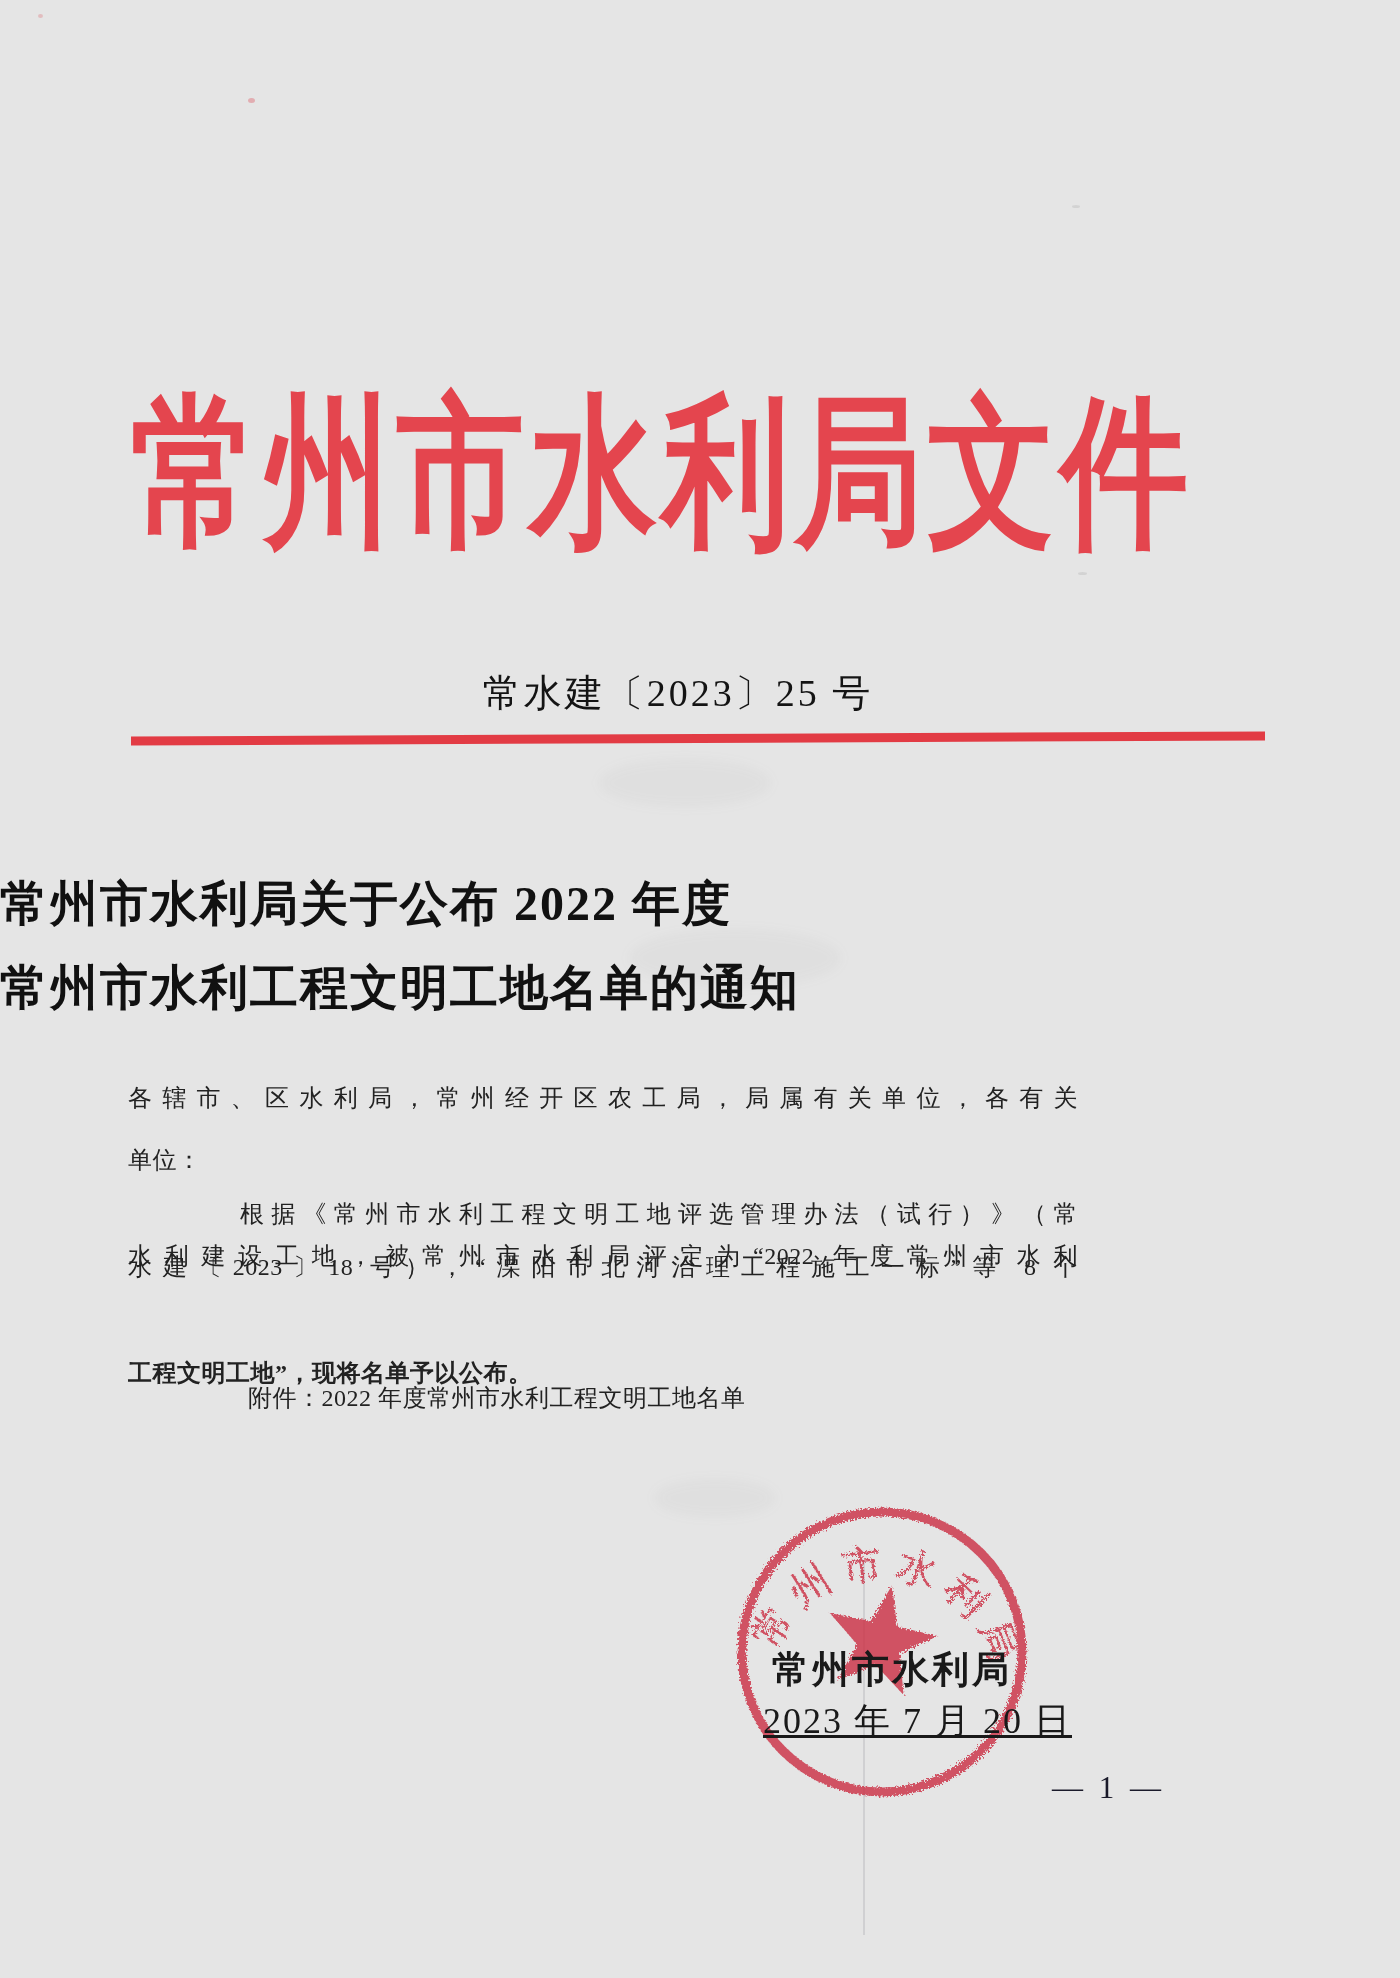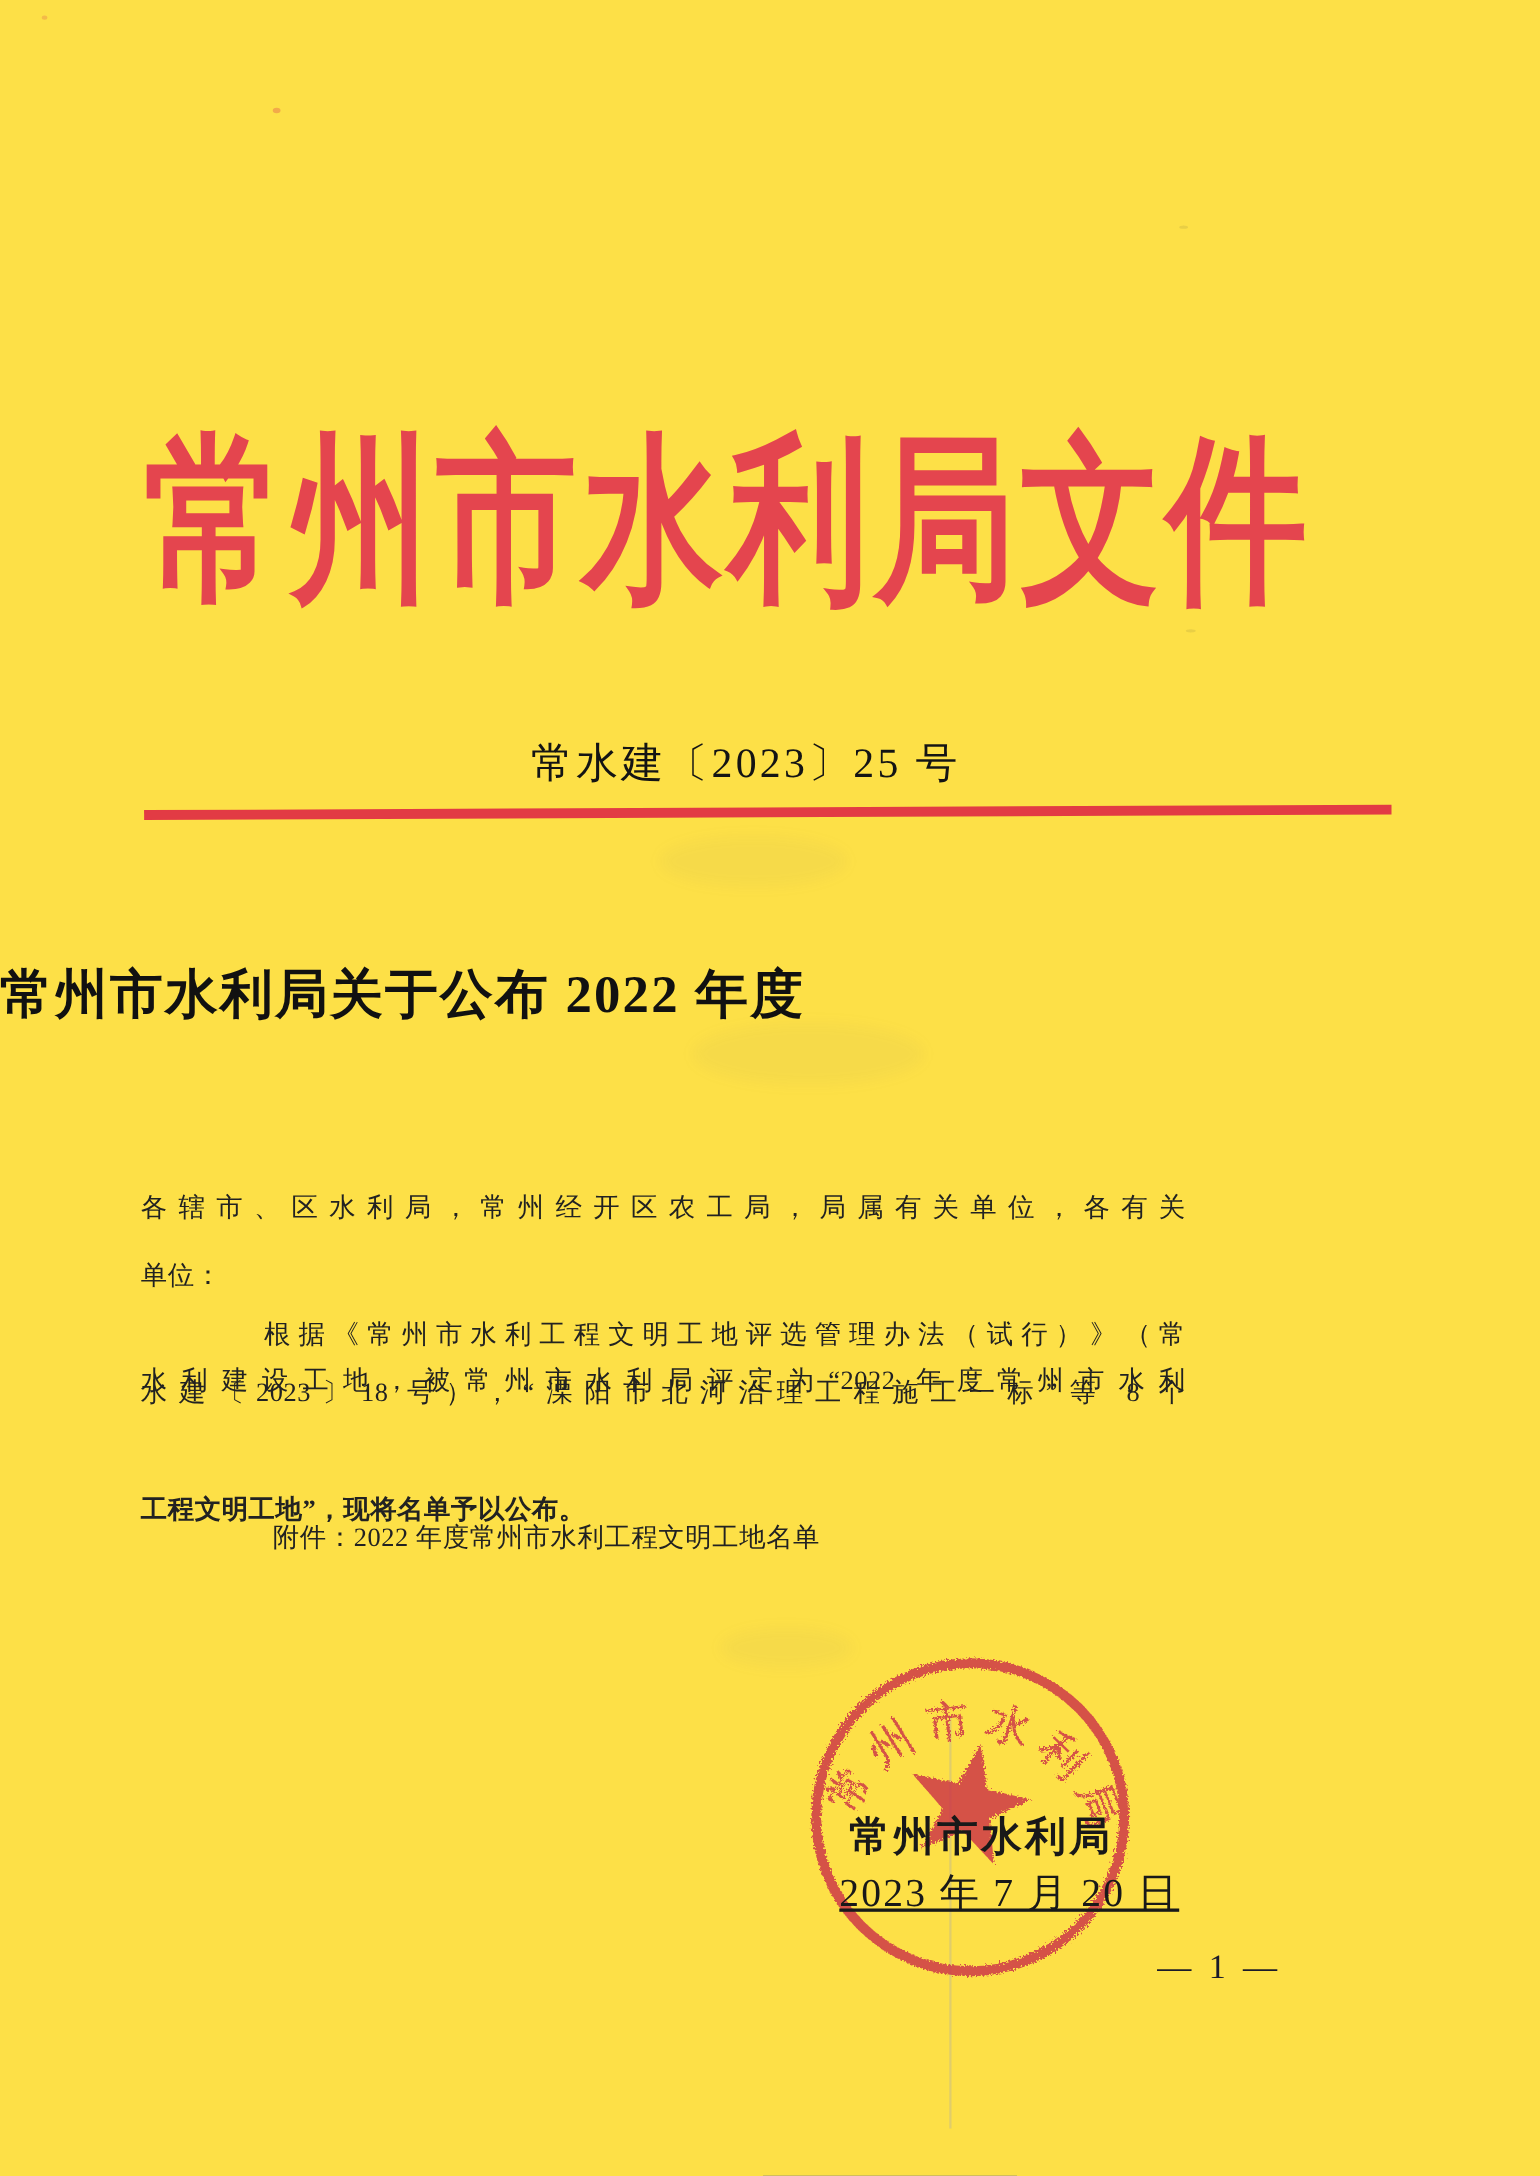--- a/index.html
+++ b/index.html
@@ -1,20 +1,20 @@
 <!DOCTYPE html>
 <html><head>
 <meta charset="utf-8">
 <style>
   html,body{margin:0;padding:0;background:#888;}
   .page{
     position:relative;
     width:1400px;height:1978px;
     margin:0 auto;
-    background:#fde047;
+    background:#e5e5e5;
     overflow:hidden;
     font-family:"Liberation Serif","DejaVu Serif",serif;
     color:#1f1f1f;
   }
   
   .header-title{
     position:absolute;left:0;top:372px;width:1324px;
     text-align:center;
     font-size:152px;font-weight:700;
     color:#e4454e;
@@ -100,20 +100,21 @@
   <div class="speck sp4"></div>
   <div class="scan-line"></div>
 
   <div class="header-title">常州市水利局文件</div>
 
   <div class="doc-number">常水建〔2023〕25 号</div>
 
   <div class="red-rule"></div>
 
   <div class="doc-title title-l1">常州市水利局关于公布 2022 年度</div>
+  <div class="doc-title title-l2">常州市水利工程文明工地名单的通知</div>
 
   <div class="bline bl1 just">各辖市、区水利局，常州经开区农工局，局属有关单位，各有关</div>
   <div class="bline bl2">单位：</div>
   <div class="bline bl3 just">根据《常州市水利工程文明工地评选管理办法（试行）》（常</div>
   <div class="bline bl4 just">水建〔2023〕18 号），“溧阳市北河治理工程施工一标”等 8 个</div>
   <div class="bline bl5 just">水利建设工地，被常州市水利局评定为“2022 年度常州市水利</div>
   <div class="bline bl6">工程文明工地”，现将名单予以公布。</div>
   <div class="bline attachment">附件：2022 年度常州市水利工程文明工地名单</div>
 
   <svg class="seal" viewBox="0 0 300 300">

